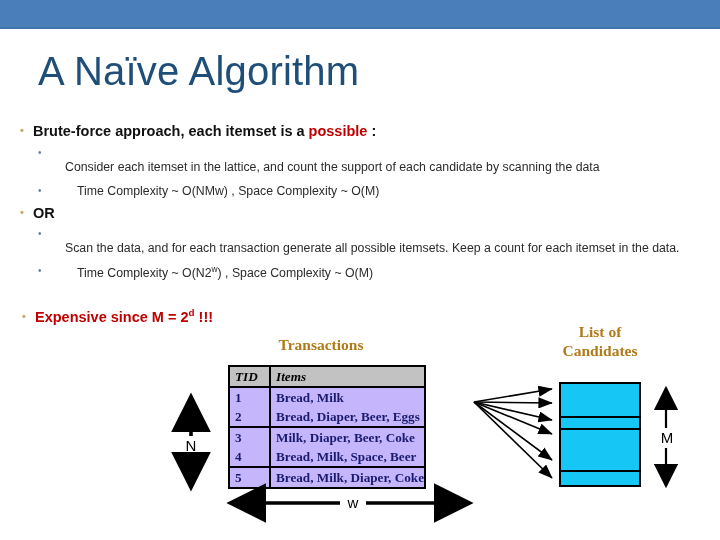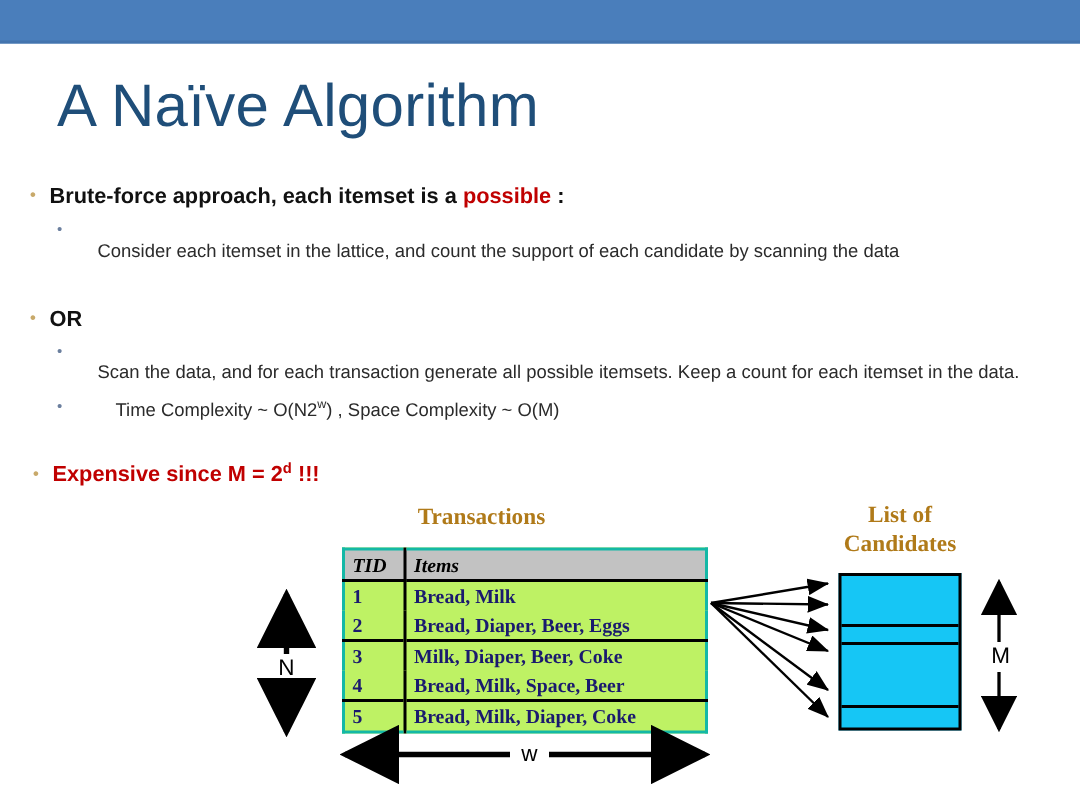--- a/index.html
+++ b/index.html
@@ -98,31 +98,31 @@
   .hdg {
     position: absolute;
     font-family: "Liberation Serif", serif;
     font-weight: bold;
     color: #b07a19;
     font-size: 15.5px;
     text-align: center;
     white-space: nowrap;
   }
   #hd-trans { left: 256px; top: 336px; width: 130px; }
-  #hd-cand  { left: 545px; top: 334px; width: 110px; line-height: 19px; }
+  #hd-cand  { left: 545px; top: 322px; width: 110px; line-height: 19px; }
 
   
   #ttable {
     position: absolute;
     left: 228px;
     top: 365px;
-    width: 244px;
-    border: 2px solid #14b8a6;
+    width: 198px;
+    border: 2px solid #000000;
     border-collapse: collapse;
-    background: #bef264;
+    background: #c4b5fd;
     font-family: "Liberation Serif", serif;
     font-size: 13.2px;
     font-weight: bold;
   }
   #ttable td {
     padding: 0 0 0 5px;
     height: 19px;
     line-height: 19px;
     border: 0;
     color: #1a1a6e;
@@ -178,20 +178,23 @@
   <div id="title">A Naïve Algorithm</div>
 
   <div class="lvl1" id="b1">
     <span class="dot">•</span><span>Brute-force approach, each itemset is a </span><span class="redbold">possible</span><span> :</span>
   </div>
 
   <div class="lvl2" id="s1">
     <span class="dot2">•</span><span class="txt" style="width:612px">Consider each itemset in the lattice, and count the support of each candidate by scanning the data</span>
   </div>
 
+  <div class="lvl2" id="s2">
+    <span class="dot2">•</span><span class="txt">Time Complexity ~ O(NMw) , Space Complexity ~ O(M)</span>
+  </div>
 
   <div class="lvl1" id="b2">
     <span class="dot">•</span><span>OR</span>
   </div>
 
   <div class="lvl2" id="s3">
     <span class="dot2">•</span><span class="txt" style="width:632px">Scan the data, and for each transaction generate all possible itemsets. Keep a count for each itemset in the data.</span>
   </div>
 
   <div class="lvl2" id="s4">

